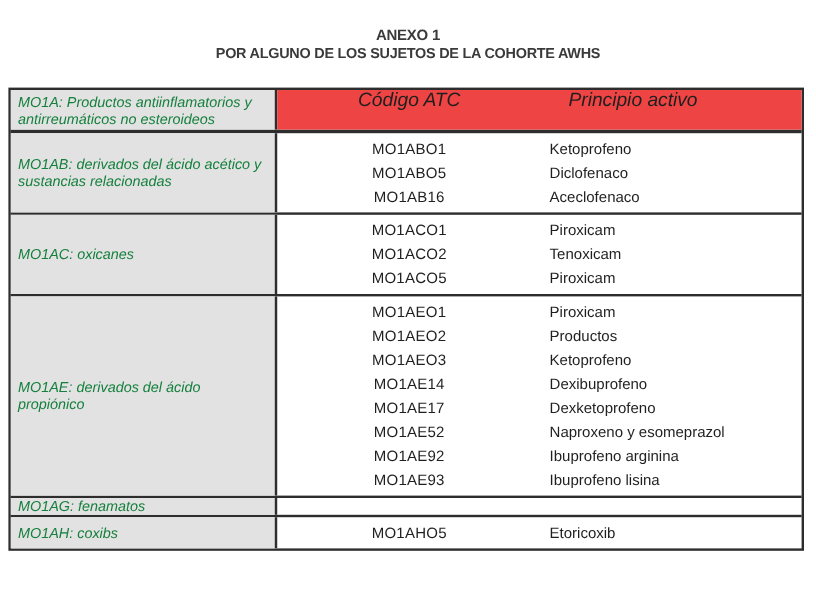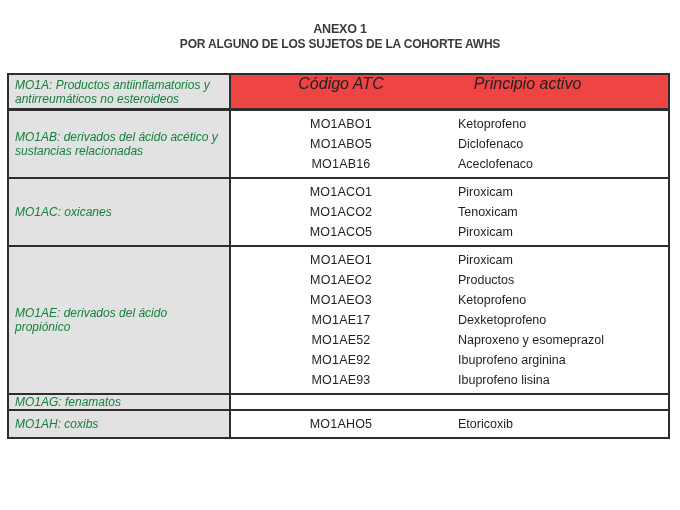--- a/index.html
+++ b/index.html
@@ -171,20 +171,24 @@
             </div>
             <div class="code-row">
               <div class="code-cell">MO1AEO2</div>
               <div class="active-cell">Productos</div>
             </div>
             <div class="code-row">
               <div class="code-cell">MO1AEO3</div>
               <div class="active-cell">Ketoprofeno</div>
             </div>
             <div class="code-row">
+              <div class="code-cell">MO1AE14</div>
+              <div class="active-cell">Dexibuprofeno</div>
+            </div>
+            <div class="code-row">
               <div class="code-cell">MO1AE17</div>
               <div class="active-cell">Dexketoprofeno</div>
             </div>
             <div class="code-row">
               <div class="code-cell">MO1AE52</div>
               <div class="active-cell">Naproxeno y esomeprazol</div>
             </div>
             <div class="code-row">
               <div class="code-cell">MO1AE92</div>
               <div class="active-cell">Ibuprofeno arginina</div>

